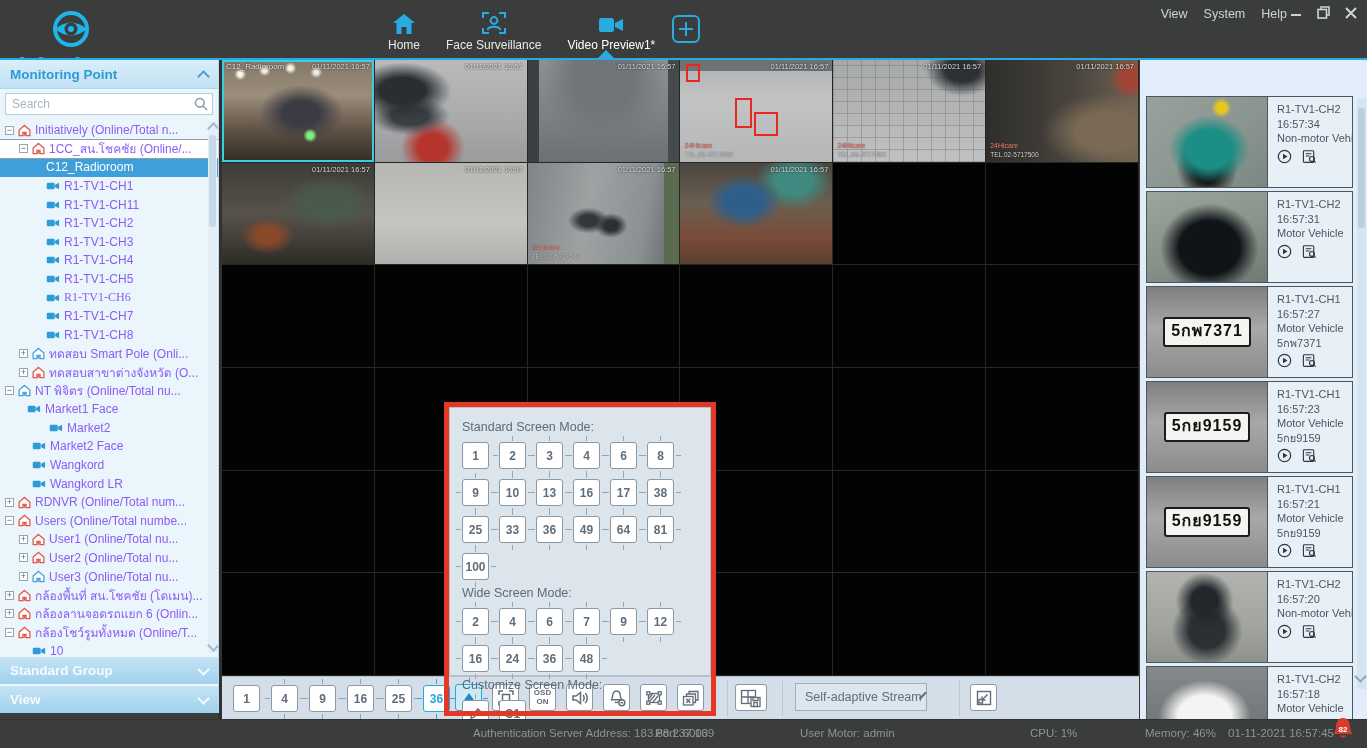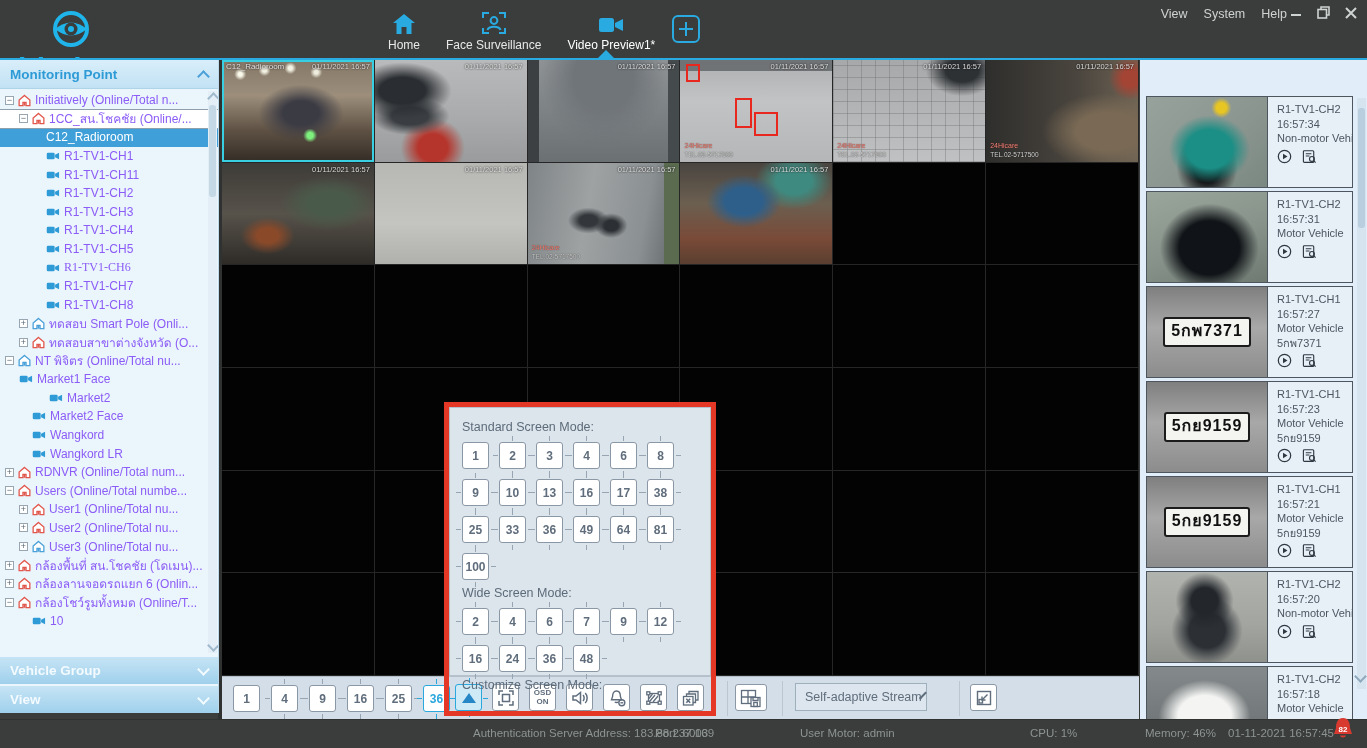--- a/index.html
+++ b/index.html
@@ -236,20 +236,27 @@
     <div class="tab-tri"></div>
   </div>
   <div class="accent-line"></div>
   <div class="black-strip"></div>
 
   <div class="sidebar">
     <div class="sec-head">
       <span class="sec-title">Monitoring Point</span>
       <span class="chev up"></span>
     </div>
+    <div class="searchbox">
+      <input type="text" placeholder="Search" style="">
+      <svg width="14" height="14" viewBox="0 0 14 14" fill="none" stroke="#8fa0ab" stroke-width="1.6">
+        <circle cx="5.8" cy="5.8" r="4.3"></circle>
+          <path d="M9 9 L13 13"></path>
+        </svg>
+    </div>
     <div class="tree" id="tree">
 
     <div class="tree-item" style="padding-left: 5px;">
     <span class="expander">−</span>
     <svg class="ic-house red" viewBox="0 0 16 16">
       <path class="hbody" d="M8 1.8 L14.6 7.4 V14.4 H9.9 V10.2 H6.1 V14.4 H1.4 V7.4 Z"></path>
       <rect class="hdoor" x="6.9" y="10.9" width="2.2" height="3.5"></rect>
     </svg>
 
     <span class="tlabel">Initiatively (Online/Total n...</span>
@@ -369,21 +376,21 @@
   </div>
         <div class="tree-item" style="padding-left: 5px;">
     <span class="expander">−</span>
     <svg class="ic-house blue" viewBox="0 0 16 16">
       <path class="hbody" d="M8 1.8 L14.6 7.4 V14.4 H9.9 V10.2 H6.1 V14.4 H1.4 V7.4 Z"></path>
       <rect class="hdoor" x="6.9" y="10.9" width="2.2" height="3.5"></rect>
     </svg>
 
     <span class="tlabel">NT พิจิตร (Online/Total nu...</span>
   </div>
-        <div class="tree-item" style="padding-left: 6px; align-items: center;">
+        <div class="tree-item" style="padding-left: 14px; align-items: center;">
     <span class="expander" style="visibility: hidden;"></span>
 
     <svg class="ic-cam" viewBox="0 0 16 12">
       <rect x="0.5" y="2" width="9.5" height="8" rx="1.6"></rect>
       <path d="M10.5 4.6 L15.3 2.2 V9.8 L10.5 7.4 Z"></path>
     </svg>
     <span class="tlabel">Market1  Face</span>
   </div>
         <div class="tree-item" style="padding-left: 36px;">
     <span class="expander" style="visibility: hidden;"></span>
@@ -502,21 +509,21 @@
     </svg>
     <span class="tlabel">10</span>
   </div>
         <div class="tscroll">
         <span class="sarrow up"></span>
         <div class="tthumb"></div>
         <span class="sarrow down"></span>
       </div>
       </div>
     <div class="sec-head2">
-      <span class="sec-title">Vehicle Group</span>
+      <span class="sec-title">Standard Group</span>
       <span class="chev down white"></span>
     </div>
     <div class="sec-head2">
       <span class="sec-title">View</span>
       <span class="chev down white"></span>
     </div>
   </div>
 
   <div class="video-area" id="grid">
       <div class="gcell sc-radioroom sel">
@@ -842,20 +849,29 @@
         <button class="mode-btn">6</button>
         <button class="mode-btn">7</button>
         <button class="mode-btn">9</button>
         <button class="mode-btn">12</button>
         <button class="mode-btn">16</button>
         <button class="mode-btn">24</button>
         <button class="mode-btn">36</button>
         <button class="mode-btn">48</button>
       </div>
     <div class="popup-label">Customize Screen Mode:</div>
+    <div class="mode-row" id="custom-row">
+      <button class="mode-btn edit-btn">
+        <svg width="13" height="13" viewBox="0 0 13 13" fill="none" stroke="#5f6d7c" stroke-width="1.4">
+          <path d="M2 11 L2.6 8.4 L9 2 L11 4 L4.6 10.4 Z"></path>
+            <path d="M8 3 L10 5"></path>
+          </svg>
+      </button>
+    <button class="mode-btn no-tick">C1</button>
+      </div>
   </div>
   <div class="red-annot"></div>
 
   <div class="toolbar">
     <div class="quick" id="quick-modes">
         <button class="mode-btn no-tick">1</button>
         <button class="mode-btn">4</button>
         <button class="mode-btn">9</button>
         <button class="mode-btn">16</button>
         <button class="mode-btn">25</button>

